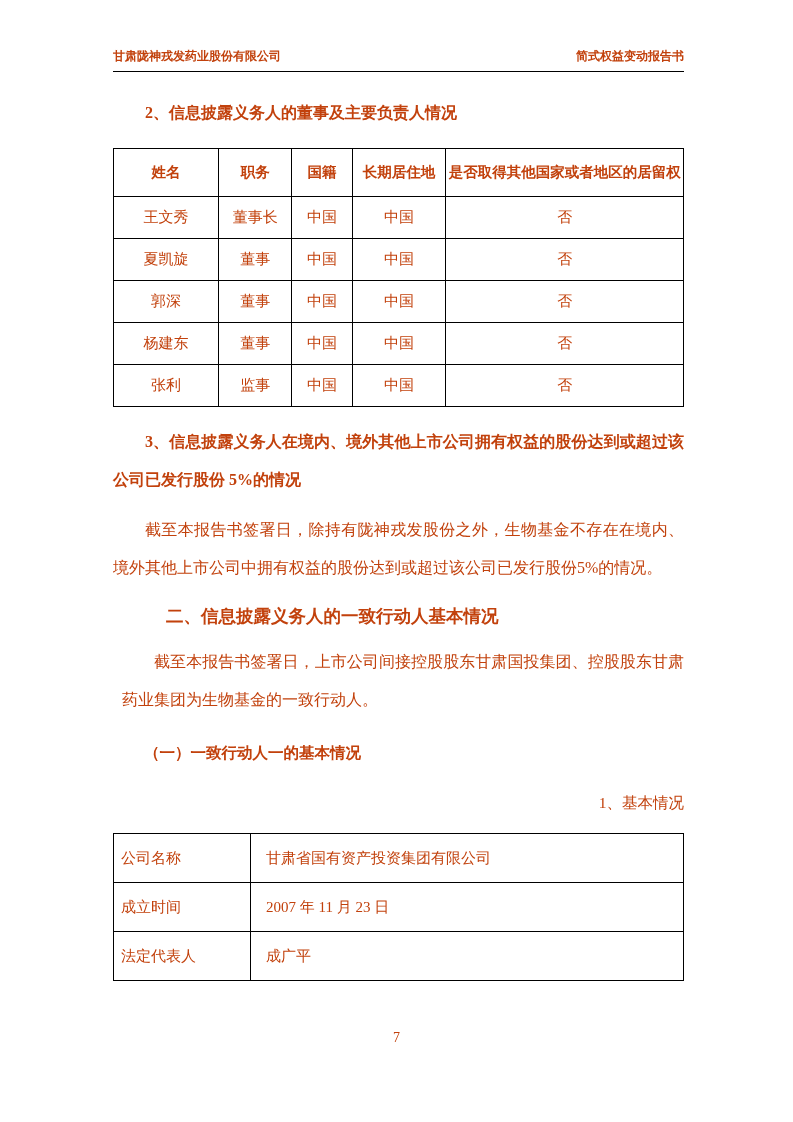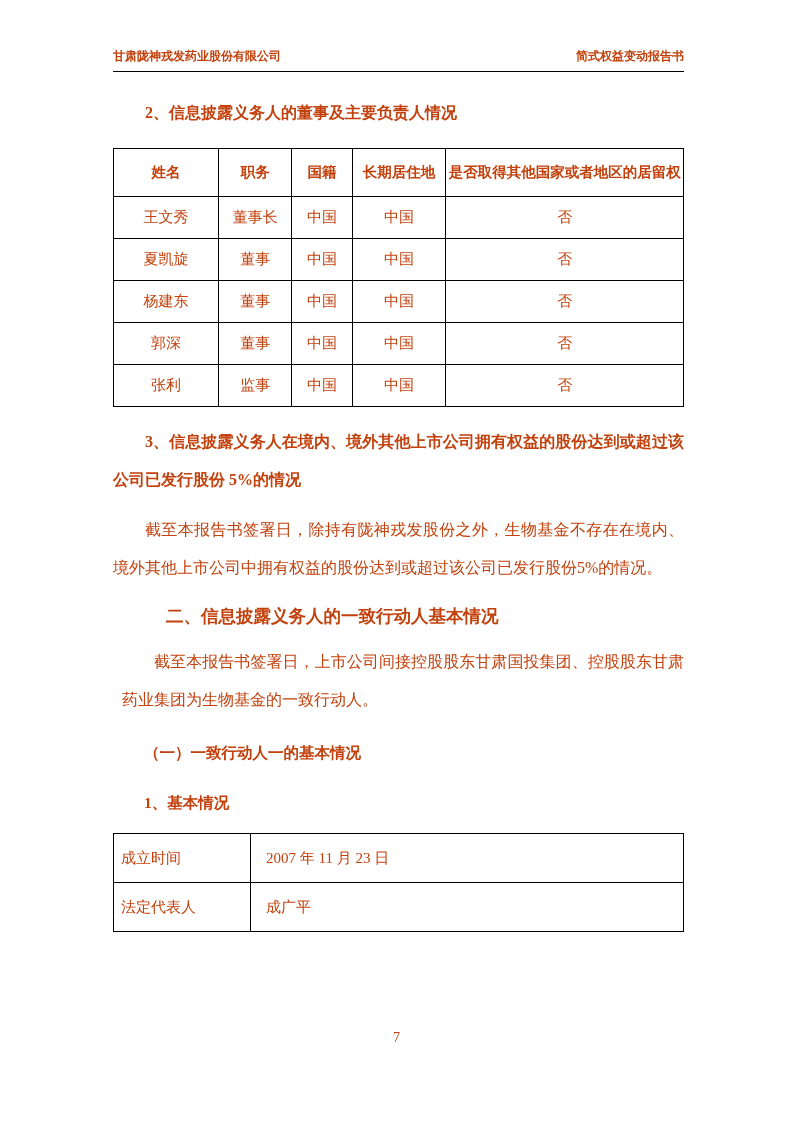--- a/index.html
+++ b/index.html
@@ -88,24 +88,25 @@
   }
   .h-sub {
     font-size: 15.5px;
     font-weight: bold;
     text-indent: 2em;
     margin: 22px 0 0 0;
     line-height: 24px;
   }
   .h-sub2 {
     font-size: 15.5px;
-    font-weight: bold;
+    font-weight: normal;
     text-indent: 2em;
     margin: 26px 0 0 0;
     line-height: 24px;
+    text-align: right;
   }
   .info-table {
     width: 100%;
     border-collapse: collapse;
     table-layout: fixed;
     margin-top: 18px;
   }
   .info-table td {
     border: 1px solid #000;
     font-size: 15px;
@@ -165,28 +166,28 @@
         <td>否</td>
       </tr>
       <tr>
         <td>夏凯旋</td>
         <td>董事</td>
         <td>中国</td>
         <td>中国</td>
         <td>否</td>
       </tr>
       <tr>
+        <td>郭深</td>
+        <td>董事</td>
+        <td>中国</td>
+        <td>中国</td>
+        <td>否</td>
+      </tr>
+      <tr>
         <td>杨建东</td>
-        <td>董事</td>
-        <td>中国</td>
-        <td>中国</td>
-        <td>否</td>
-      </tr>
-      <tr>
-        <td>郭深</td>
         <td>董事</td>
         <td>中国</td>
         <td>中国</td>
         <td>否</td>
       </tr>
       <tr>
         <td>张利</td>
         <td>监事</td>
         <td>中国</td>
         <td>中国</td>
@@ -207,20 +208,24 @@
 
   <div class="h-sub2">1、基本情况</div>
 
   <table class="info-table">
     <colgroup>
       <col style="width:137px">
       <col>
     </colgroup>
     <tbody>
       <tr>
+        <td class="label">公司名称</td>
+        <td class="value">甘肃省国有资产投资集团有限公司</td>
+      </tr>
+      <tr>
         <td class="label">成立时间</td>
         <td class="value">2007 年 11 月 23 日</td>
       </tr>
       <tr>
         <td class="label">法定代表人</td>
         <td class="value">成广平</td>
       </tr>
     </tbody>
   </table>
 

